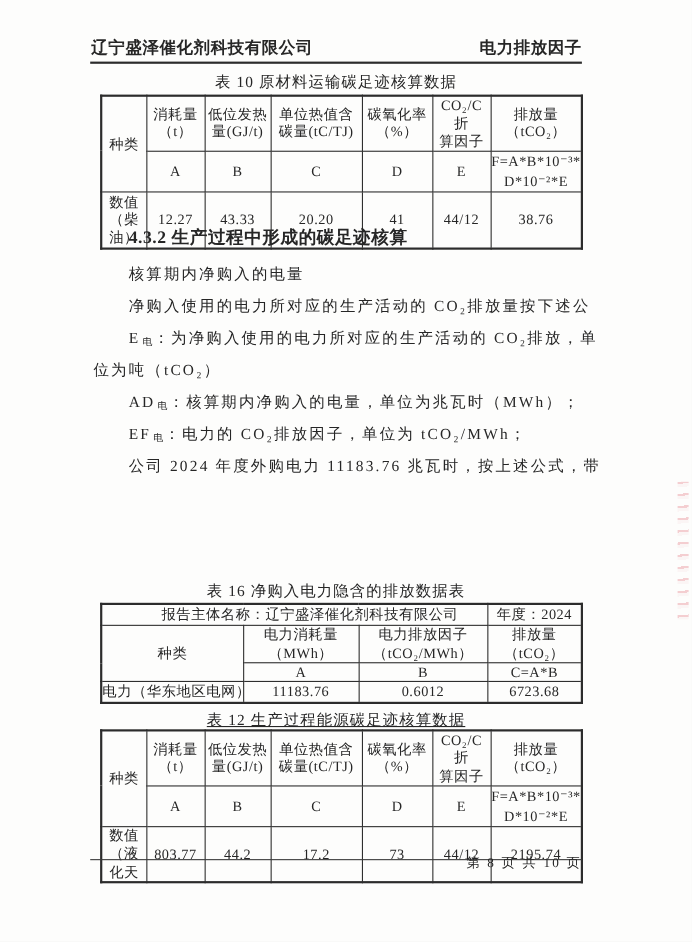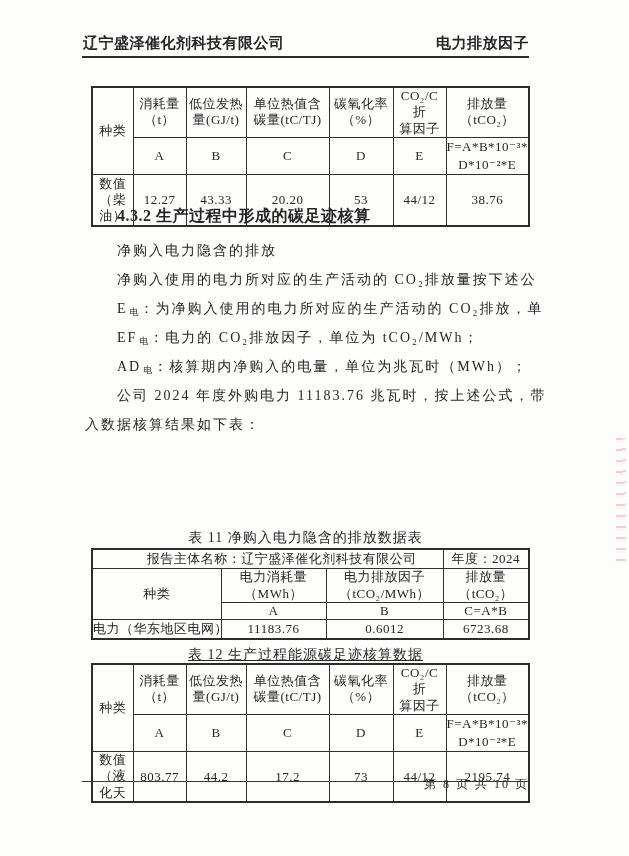--- a/index.html
+++ b/index.html
@@ -75,20 +75,21 @@
 <body>
 
 <div class="page">
 
   <div class="hdr">
     <span>辽宁盛泽催化剂科技有限公司</span>
     <span>电力排放因子</span>
   </div>
   <div class="hdr-rule"></div>
 
+  <div class="tbl-title tt10">表 10  原材料运输碳足迹核算数据</div>
   <table class="dtable t10">
     <colgroup>
       <col style="width:41px">
         <col style="width:53px">
         <col style="width:60px">
       <col style="width:83px">
         <col style="width:64px">
         <col style="width:53px">
         <col style="width:83px">
     </colgroup>
@@ -117,40 +118,40 @@
         <td class="formula pre">F=A*B*10⁻³*C*
 D*10⁻²*E</td>
       </tr>
       <tr class="r3">
         <td class="lbl pre">数值
 （柴
 油）</td>
         <td>12.27</td>
         <td>43.33</td>
         <td>20.20</td>
-        <td>53</td>
+        <td>41</td>
         <td>44/12</td>
         <td>38.76</td>
       </tr>
     </tbody>
   </table>
 
   <div class="sec-heading">4.3.2 生产过程中形成的碳足迹核算</div>
 
   <div class="body-text">
-    <div class="ln ind">净购入电力隐含的排放</div>
+    <div class="ln ind">核算期内净购入的电量</div>
     <div class="ln ind">净购入使用的电力所对应的生产活动的 CO₂排放量按下述公</div>
     <div class="ln ind"><span>E</span><span class="sub">电</span><span>：为净购入使用的电力所对应的生产活动的 CO₂排放，单</span></div>
+    <div class="ln">位为吨（tCO₂）</div>
+    <div class="ln ind"><span>AD</span><span class="sub">电</span><span>：核算期内净购入的电量，单位为兆瓦时（MWh）；</span></div>
     <div class="ln ind"><span>EF</span><span class="sub">电</span><span>：电力的 CO₂排放因子，单位为 tCO₂/MWh；</span></div>
-    <div class="ln ind"><span>AD</span><span class="sub">电</span><span>：核算期内净购入的电量，单位为兆瓦时（MWh）；</span></div>
     <div class="ln ind">公司 2024 年度外购电力 11183.76 兆瓦时，按上述公式，带</div>
-    <div class="ln">入数据核算结果如下表：</div>
   </div>
 
-  <div class="tbl-title tt11">表 11  净购入电力隐含的排放数据表</div>
+  <div class="tbl-title tt11">表 16  净购入电力隐含的排放数据表</div>
   <table class="dtable t11">
     <colgroup>
       <col style="width:129px">
         <col style="width:105px">
         <col style="width:117px">
         <col style="width:86px">
     </colgroup>
     <tbody>
       <tr class="r1">
         <td colspan="3" class="left" style="padding-left:28px;">报告主体名称：辽宁盛泽催化剂科技有限公司</td>

